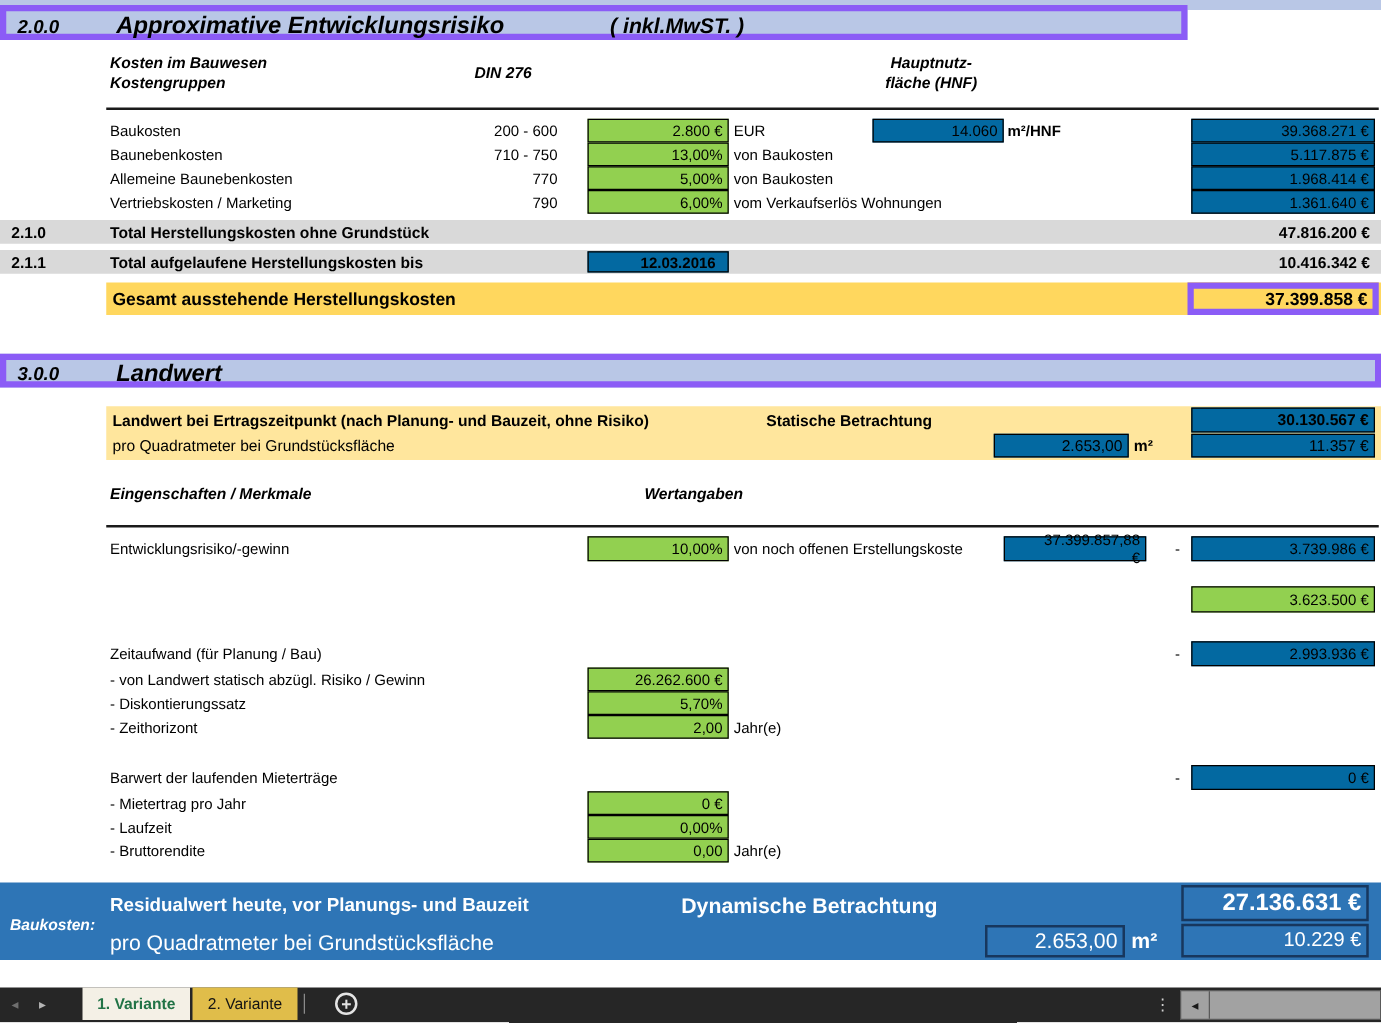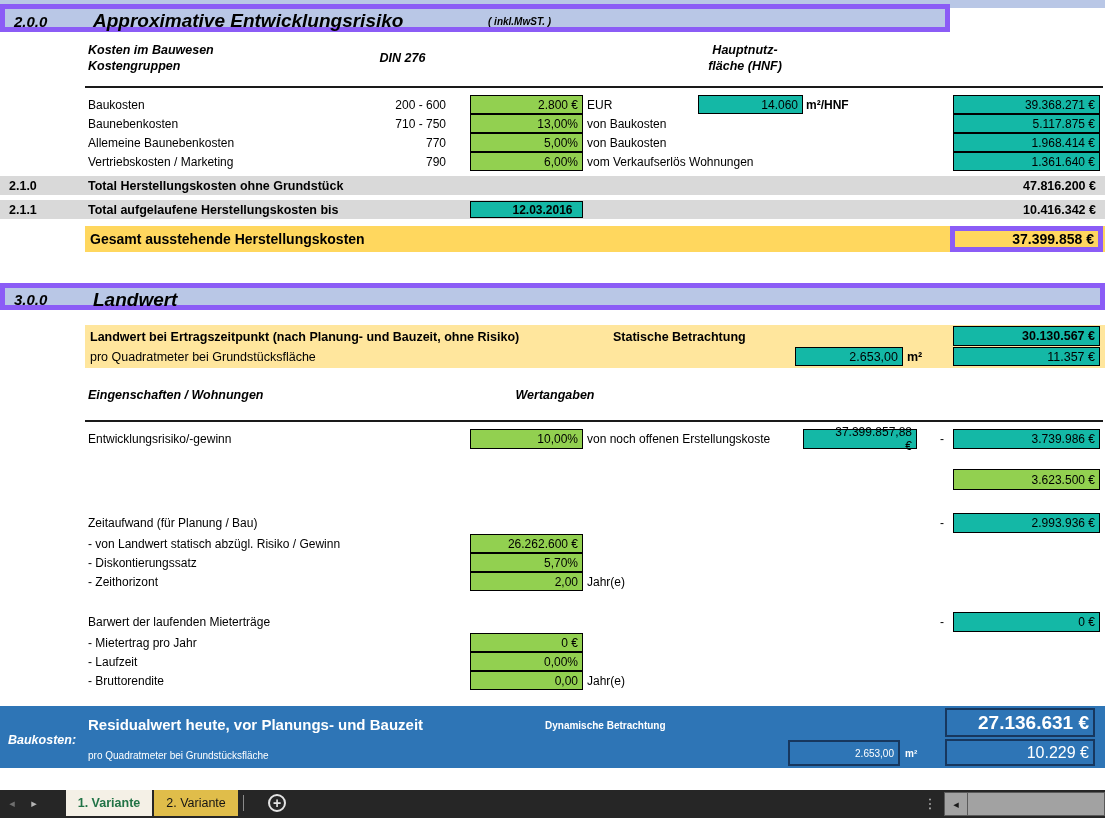--- a/index.html
+++ b/index.html
@@ -5,24 +5,24 @@
   html,body{margin:0;padding:0;background:#ffffff;}
   .sheet{position:relative;width:1105px;height:818px;background:#ffffff;
          font-family:"Liberation Sans",sans-serif;color:#000;overflow:hidden;}
   .a{position:absolute;box-sizing:border-box;}
   .f{display:flex;align-items:center;}
   .r{justify-content:flex-end;text-align:right;padding-right:4px;}
   .c{justify-content:center;text-align:center;}
   .b{font-weight:bold;}
   .i{font-style:italic;}
   .s11{font-size:11px;}.s12{font-size:12px;}.s125{font-size:12.5px;}
-  .s13{font-size:13px;}.s135{font-size:10px;}.s14{font-size:14px;}
+  .s13{font-size:13px;}.s135{font-size:17px;}.s14{font-size:14px;}
   .s15{font-size:15px;}.s16{font-size:16px;}.s19{font-size:19px;}
   .green{background:#92d050;}
-  .orange{background:#14b8a6;padding-left:32px;}
+  .orange{background:#0369a1;padding-left:32px;}
   .gray{background:#d9d9d9;}
   .yellow1{background:#ffd75e;}
   .yellow2{background:#ffe69d;}
   .hblue{background:#b9c7e6;}
   .rblue{background:#2e75b6;color:#fff;}
   .cb{border:1px solid #000;}
   .cb2{border:5px solid #8b5cf6;}
   .nbb{border:2px solid #17375e;}
   .nowrap{white-space:nowrap;overflow:hidden;}
   .rule{background:#1a1a1a;height:2px;}
@@ -100,21 +100,21 @@
   <div class="a yellow2" style="left:85px;top:325px;width:1020px;height:43px;">
     <span class="a f b s125" style="left:5px;top:2px;height:19px;">Landwert bei Ertragszeitpunkt (nach Planung- und Bauzeit, ohne Risiko)</span>
     <span class="a f b s125" style="left:528px;top:2px;height:19px;">Statische Betrachtung</span>
     <span class="a f s125" style="left:5px;top:22px;height:19px;">pro Quadratmeter bei Grundstücksfläche</span>
   </div>
   <div class="a f r b s125 orange cb" style="left:953px;top:326px;width:147px;height:20px;">30.130.567 €</div>
   <div class="a f r s125 orange cb" style="left:795px;top:347px;width:108px;height:19px;">2.653,00</div>
   <span class="a f b s125" style="left:907px;top:347px;height:19px;">m²</span>
   <div class="a f r s125 orange cb" style="left:953px;top:347px;width:147px;height:19px;">11.357 €</div>
 
-  <span class="a f b i s125" style="left:88px;top:387px;height:16px;">Eingenschaften / Wohnungen</span>
+  <span class="a f b i s125" style="left:88px;top:387px;height:16px;">Eingenschaften / Merkmale</span>
   <span class="a f c b i s125" style="left:480px;top:387px;width:150px;height:16px;">Wertangaben</span>
   <div class="a rule" style="left:85px;top:420px;width:1018px;"></div>
 
   <span class="a f s12" style="left:88px;top:429px;width:250px;height:20px;">Entwicklungsrisiko/-gewinn</span>
   <div class="a f r s12 green cb" style="left:470px;top:429px;width:113px;height:20px;">10,00%</div>
   <span class="a f s12 nowrap" style="left:587px;top:429px;width:215px;height:20px;">von noch offenen Erstellungskoste</span>
   <div class="a f r s12 orange cb" style="left:803px;top:429px;width:114px;height:20px;">37.399.857,88 €</div>
   <span class="a f r s12" style="left:915px;top:429px;width:33px;height:20px;">-</span>
   <div class="a f r s12 orange cb" style="left:953px;top:429px;width:147px;height:20px;text-align:center;">3.739.986 €</div>
 

